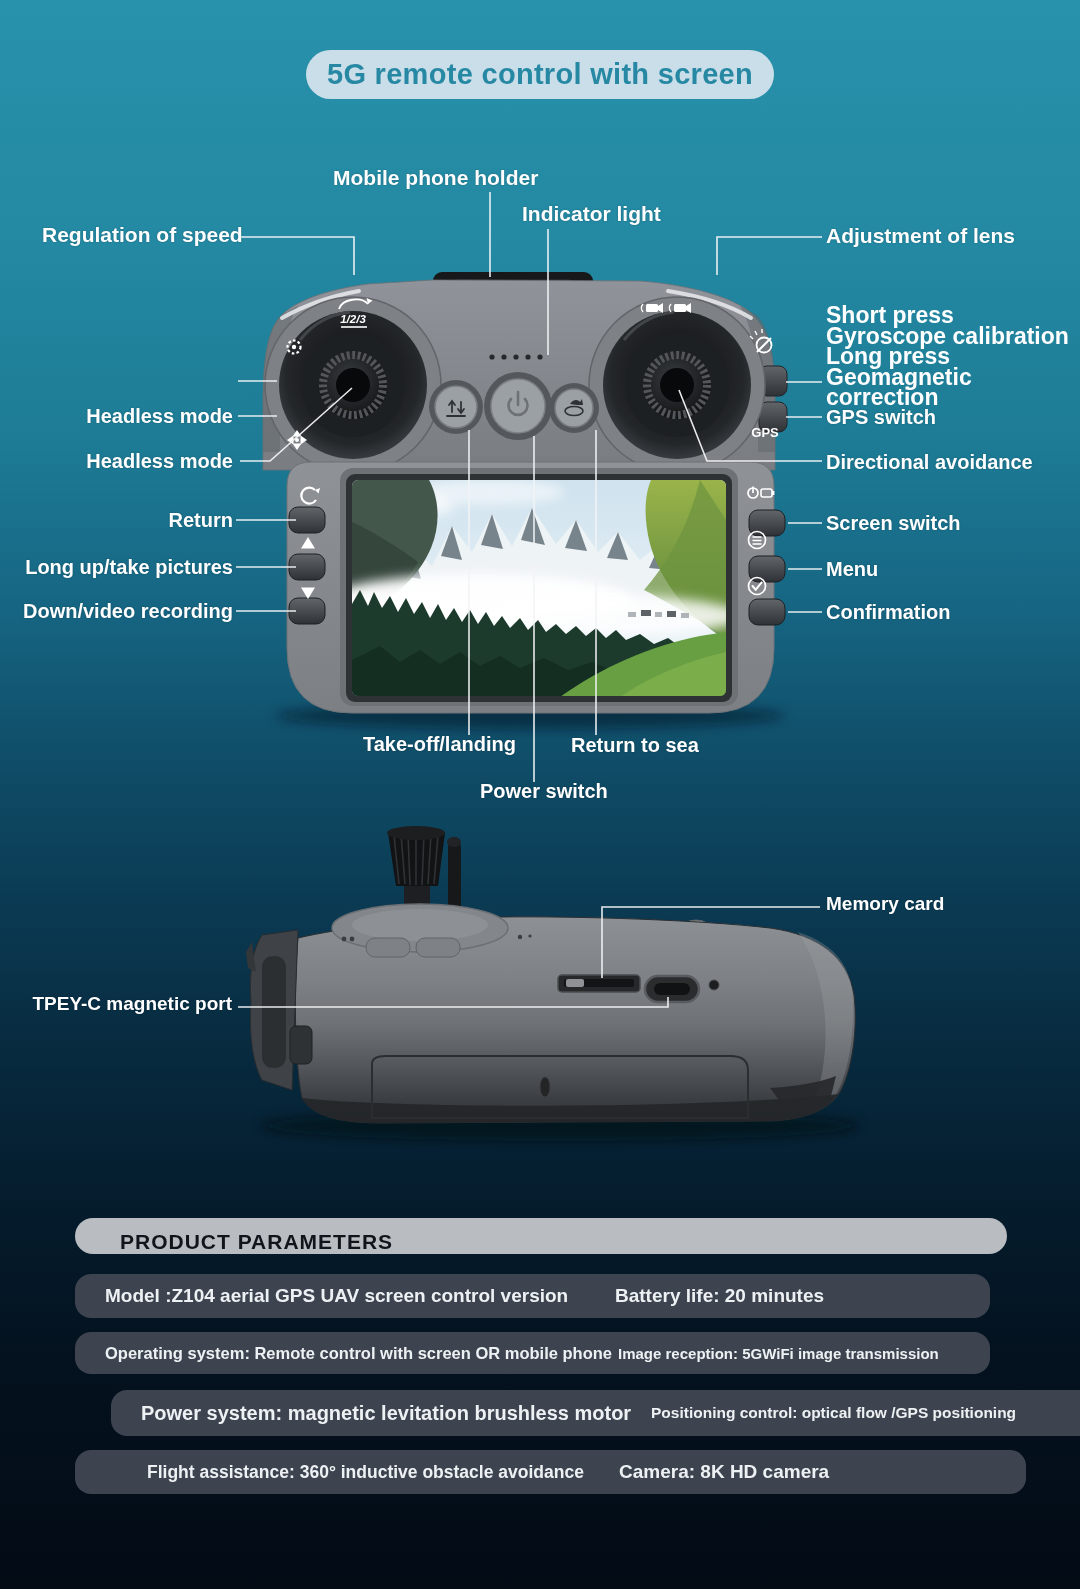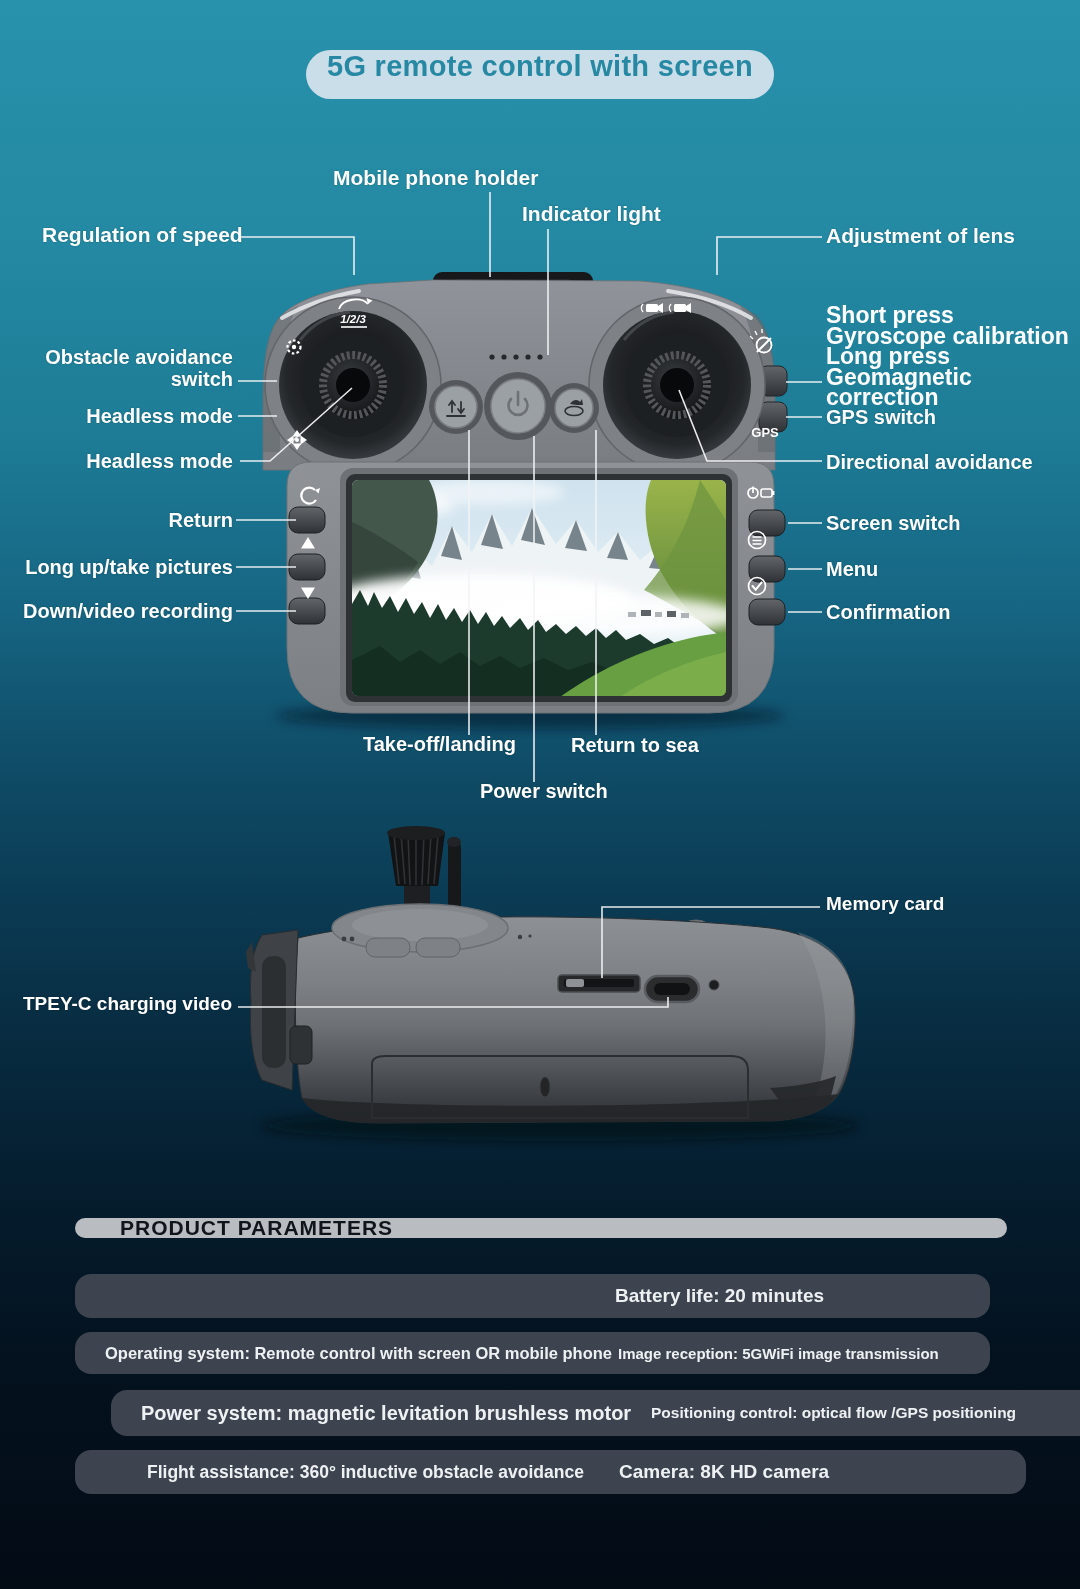--- a/index.html
+++ b/index.html
@@ -6,32 +6,32 @@
   #stage{
     position:relative;width:1080px;height:1589px;overflow:hidden;
     font-family:"Liberation Sans",sans-serif;
     background:linear-gradient(180deg,
       #2891ab 0%, #2489a3 15%, #1d7b95 28%, #166683 38%, #104f6a 47%,
       #0b3c55 56%, #082c41 65%, #051d2e 75%, #04121f 85%, #030b15 100%);
   }
   #devices{position:absolute;left:0;top:0;}
   .pill{
     position:absolute;left:306px;top:50px;width:468px;height:49px;
-    background:#c9dee8;border-radius:26px;display:flex;justify-content:center;
+    background:#c9dee8;border-radius:26px;display:flex;align-items:center;justify-content:center;
     color:#2788a4;font-size:29px;font-weight:600;letter-spacing:.3px;
   }
   .lbl{position:absolute;color:#fff;font-weight:600;font-size:20px;white-space:nowrap;text-shadow:0 0 2px rgba(0,0,0,.25);}
   .lbl.big{font-size:21px;}
   .lbl.ra{text-align:right;}
   .lbl.wrap{white-space:normal;width:200px;line-height:22px;}
   .sp-block{position:absolute;left:826px;top:305px;color:#fff;font-weight:600;font-size:23px;line-height:20.5px;}
   
   .params-header{
-    position:absolute;left:75px;top:1218px;width:932px;height:20px;background:#b9bdc1;
-    border-radius:18px;display:flex;align-items:center;color:#10151c;font-size:21px;
+    position:absolute;left:75px;top:1218px;width:932px;height:36px;background:#b9bdc1;
+    border-radius:18px;display:flex;align-items:flex-end;color:#10151c;font-size:21px;
     font-weight:700;letter-spacing:1px;padding-left:0;
   }
   .params-header span{margin-left:45px;}
   .param-row{
     position:absolute;left:75px;width:915px;height:44px;background:#3d4450;border-radius:16px;
     display:flex;align-items:center;color:#eef1f3;font-weight:700;
   }
   .param-row .pl{margin-left:30px;}
   .param-row .pr{position:absolute;left:540px;}
   .row1{top:1274px;} .row1 .pl{font-size:19px;} .row1 .pr{font-size:19px;}
@@ -377,47 +377,47 @@
   </svg>
 
   <div class="pill">
     <span>5G remote control with screen</span>
   </div>
 
   <div class="lbl big" style="left:333px;top:166px">Mobile phone holder</div>
   <div class="lbl big" style="left:522px;top:202px">Indicator light</div>
   <div class="lbl big" style="left:42px;top:223px">Regulation of speed</div>
   <div class="lbl big" style="left:826px;top:224px">Adjustment of lens</div>
-  <div class="lbl ra wrap" style="right:847px;top:346px">Obstacle avoidance switch</div>
   <div class="lbl ra" style="right:847px;top:405px">Headless mode</div>
   <div class="lbl ra" style="right:847px;top:450px">Headless mode</div>
   <div class="lbl ra" style="right:847px;top:509px">Return</div>
   <div class="lbl ra" style="right:847px;top:556px">Long up/take pictures</div>
   <div class="lbl ra" style="right:847px;top:600px">Down/video recording</div>
   <div class="sp-block">
     <div>Short press</div>
     <div>Gyroscope calibration</div>
     <div>Long press</div>
     <div>Geomagnetic correction</div>
   </div>
   <div class="lbl" style="left:826px;top:406px">GPS switch</div>
   <div class="lbl" style="left:826px;top:451px">Directional avoidance</div>
   <div class="lbl" style="left:826px;top:512px">Screen switch</div>
   <div class="lbl" style="left:826px;top:558px">Menu</div>
   <div class="lbl" style="left:826px;top:601px">Confirmation</div>
   <div class="lbl" style="left:363px;top:733px">Take-off/landing</div>
   <div class="lbl" style="left:571px;top:734px">Return to sea</div>
   <div class="lbl" style="left:480px;top:780px">Power switch</div>
   <div class="lbl" style="left:826px;top:893px;font-size:19px">Memory card</div>
-  <div class="lbl ra" style="right:848px;top:993px;font-size:19px">TPEY-C charging video</div>
+  <div class="lbl ra" style="right:848px;top:993px;font-size:19px">TPEY-C magnetic port</div>
 
   <div class="params-header">
     <span>PRODUCT PARAMETERS</span>
   </div>
   <div class="param-row row1">
+    <span class="pl">Model :Z104 aerial GPS UAV screen control version</span>
     <span class="pr">Battery life: 20 minutes</span>
   </div>
   <div class="param-row row2">
     <span class="pl">Operating system: Remote control with screen OR mobile phone</span>
     <span class="pr">Image reception: 5GWiFi image transmission</span>
   </div>
   <div class="param-row row3">
     <span class="pl">Power system: magnetic levitation brushless motor</span>
     <span class="pr">Positioning control: optical flow /GPS positioning</span>
   </div>

